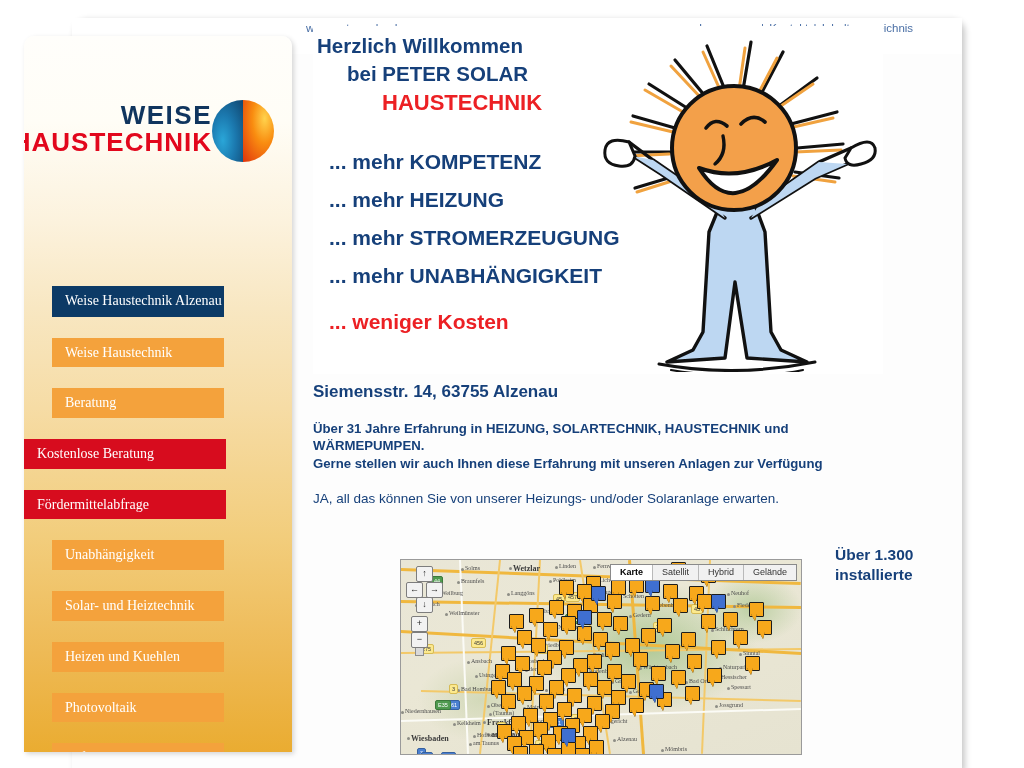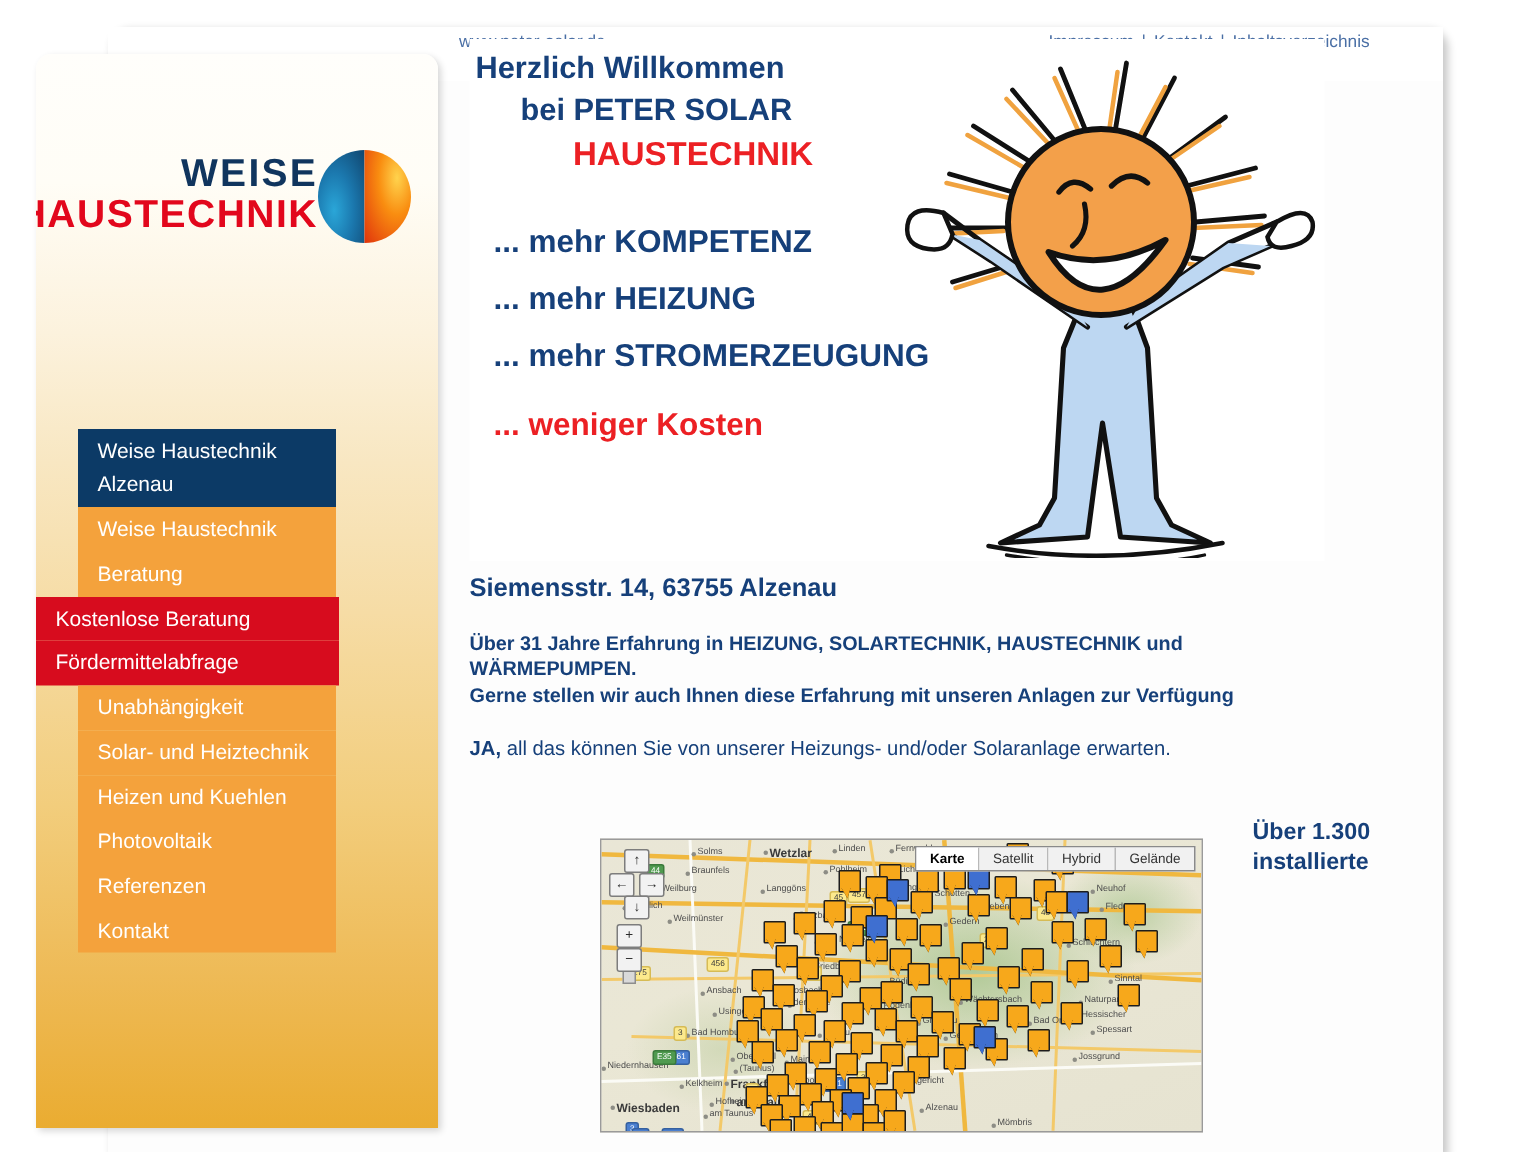--- a/index.html
+++ b/index.html
@@ -103,22 +103,23 @@
     left: 0; top: 250px;
     width: 268px;
   }
   .nav-item {
     display: block;
     box-sizing: border-box;
     color: #ffffff;
     font-size: 14px;
     text-decoration: none;
     line-height: 1.55;
-    margin-bottom: 0;
+    margin-bottom: 21px;
     cursor: pointer;
+    font-family: Liberation Serif, serif;
   }
   .nav-item.orange {
     margin-left: 28px;
     width: 172px;
     padding: 4px 0 4px 13px;
     background: #f4a23c;
   }
   .nav-item.navy {
     margin-left: 28px;
     width: 172px;
@@ -203,21 +204,21 @@
     margin-top: 18px;
     font-size: 13.2px; font-weight: bold;
     color: #16407a; line-height: 1.32;
     width: 548px;
   }
   #para2 {
     margin-top: 18px;
     font-size: 13.5px;
     color: #16407a; line-height: 1.3;
   }
-  #para2 b { font-weight: bold; }
+  #para2 b { font-weight: normal; }
 
   
   #install-note {
     position: absolute;
     left: 522px; top: 519px;
     width: 130px;
     font-size: 15.5px; font-weight: bold;
     color: #16407a; line-height: 1.28;
   }
 
@@ -250,21 +251,21 @@
     position: absolute;
     width: 3px; height: 3px;
     background: #8d8d85;
     border-radius: 50%;
   }
   .map-label {
     position: absolute;
     font-size: 6px;
     color: #4d4d4d;
     white-space: nowrap;
-    font-family: Liberation Sans, sans-serif;
+    font-family: Liberation Serif, serif;
   }
   .map-label.big { font-size: 8px; font-weight: bold; color: #3a3a3a; }
   .shield {
     position: absolute;
     font-size: 5.5px;
     color: #3b3b3b;
     background: #fce98d;
     border: 1px solid #d6bb55;
     border-radius: 2px;
     padding: 0 2px;
@@ -408,20 +409,21 @@
 
     <div id="banner-text">
       <div class="ban-l1">Herzlich Willkommen</div>
       <div class="ban-l2">bei PETER SOLAR</div>
       <div class="ban-l4">HAUSTECHNIK</div>
 
       <div class="ban-bullets">
         <div class="ban-b">... mehr KOMPETENZ</div>
         <div class="ban-b">... mehr HEIZUNG</div>
         <div class="ban-b">... mehr STROMERZEUGUNG</div>
+        <div class="ban-b">... mehr UNABHÄNGIGKEIT</div>
         <div class="ban-b last">... weniger Kosten</div>
       </div>
     </div>
 
     <svg id="sun-figure" viewBox="0 0 306 340">
       <g stroke="#111" stroke-width="3.2" fill="none" stroke-linecap="round">
         <path d="M150 58 L132 14"></path>
           <path d="M168 58 L176 10"></path>
         <path d="M186 62 L208 20"></path>
           <path d="M130 64 L100 28"></path>

